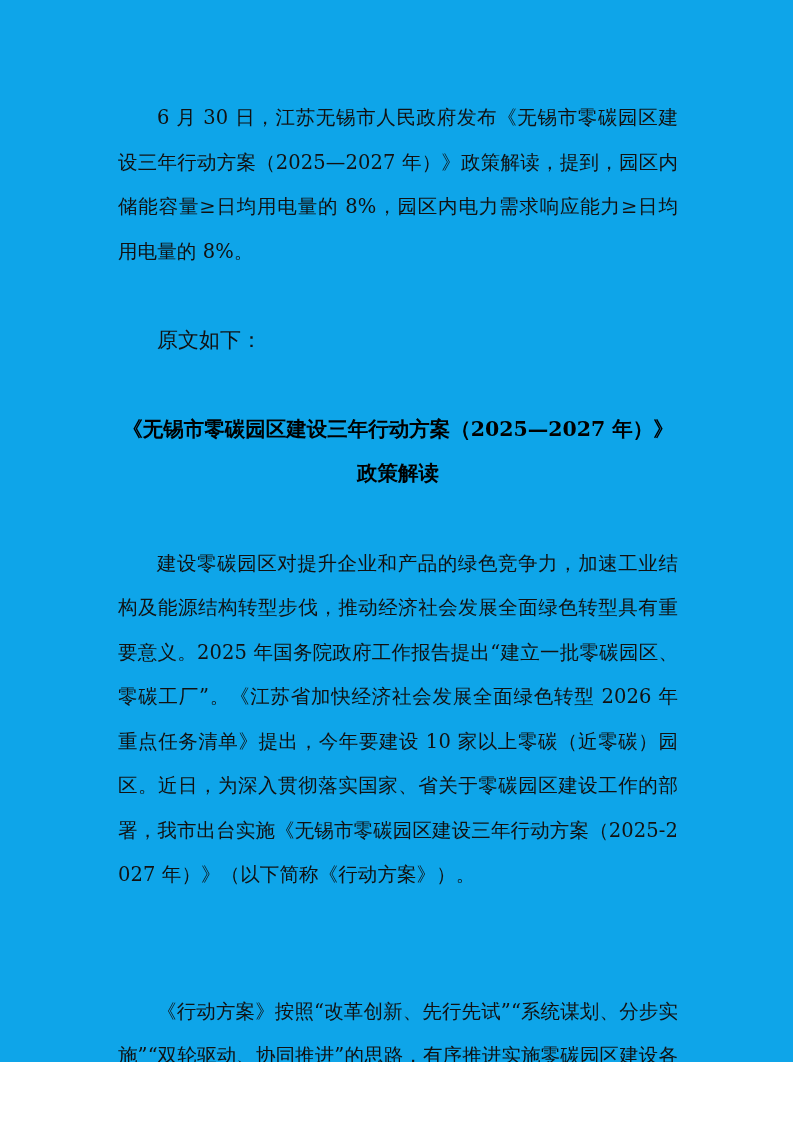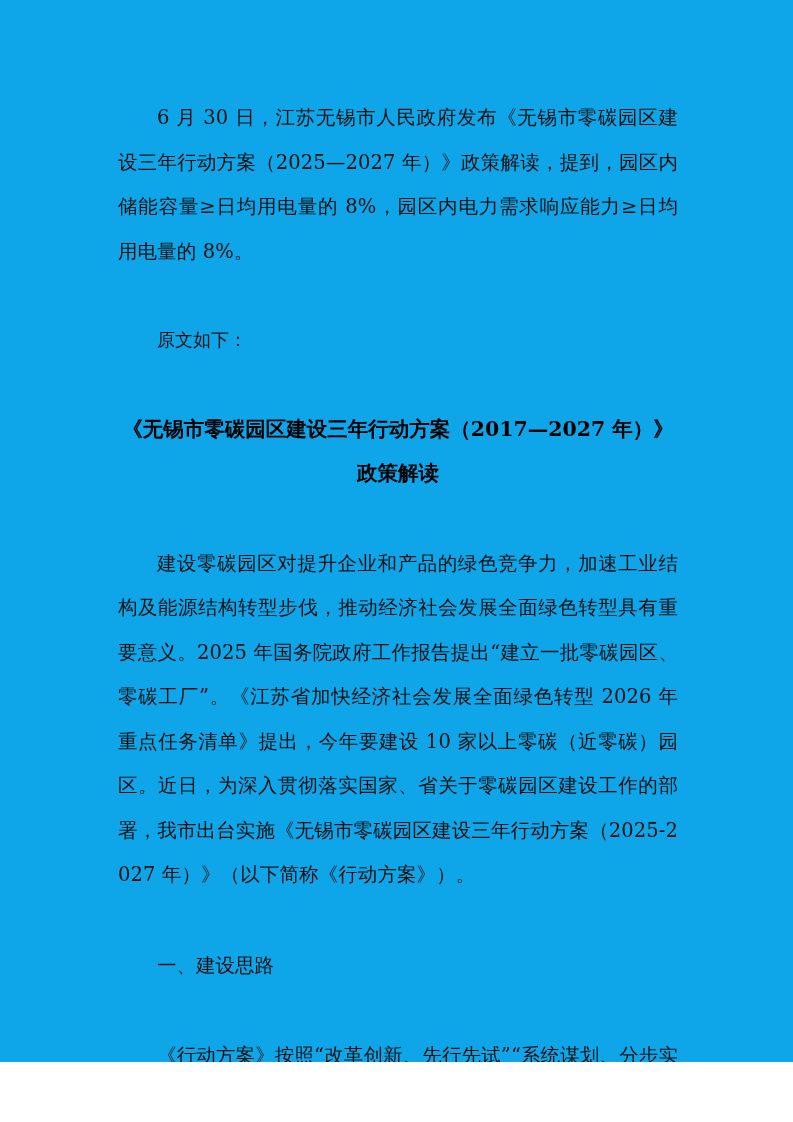--- a/index.html
+++ b/index.html
@@ -69,21 +69,21 @@
     font-size: 19.5px;
     line-height: 44.5px;
     text-align: left;
     text-indent: 39px;
     margin: 0;
     font-weight: normal;
     color: #111111;
   }
 
   .plain-line {
-    font-size: 18px;
+    font-size: 21px;
     line-height: 44.5px;
     text-indent: 39px;
     margin: 0;
     color: #111111;
   }
 </style>
 </head>
 <body>
 
 <div class="page">
@@ -92,28 +92,27 @@
     <div class="sp-lead"></div>
 
     <p class="para">6 月 30 日，江苏无锡市人民政府发布《无锡市零碳园区建设三年行动方案（2025—2027 年）》政策解读，提到，园区内储能容量≥日均用电量的 8%，园区内电力需求响应能力≥日均用电量的 8%。</p>
 
     <div class="sp-after-p1"></div>
 
     <p class="plain-line">原文如下：</p>
 
     <div class="sp-after-p2"></div>
 
-    <h1 class="doc-title">《无锡市零碳园区建设三年行动方案（2017—2027 年）》政策解读</h1>
+    <h1 class="doc-title">《无锡市零碳园区建设三年行动方案（2025—2027 年）》政策解读</h1>
 
     <div class="sp-after-h1"></div>
 
     <p class="para last-line-left">建设零碳园区对提升企业和产品的绿色竞争力，加速工业结构及能源结构转型步伐，推动经济社会发展全面绿色转型具有重要意义。2025 年国务院政府工作报告提出“建立一批零碳园区、零碳工厂”。《江苏省加快经济社会发展全面绿色转型 2026 年重点任务清单》提出，今年要建设 10 家以上零碳（近零碳）园区。近日，为深入贯彻落实国家、省关于零碳园区建设工作的部署，我市出台实施《无锡市零碳园区建设三年行动方案（2025-2027 年）》（以下简称《行动方案》）。</p>
 
     <div class="sp-after-p3"></div>
 
-    <h2 class="section-heading">一、建设思路</h2>
 
     <div class="sp-after-h2"></div>
 
     <p class="para last-line-left">《行动方案》按照“改革创新、先行先试”“系统谋划、分步实施”“双轮驱动、协同推进”的思路，有序推进实施零碳园区建设各项重点工作任务。</p>
 
   </div>
 </div>
 
 </body></html>

